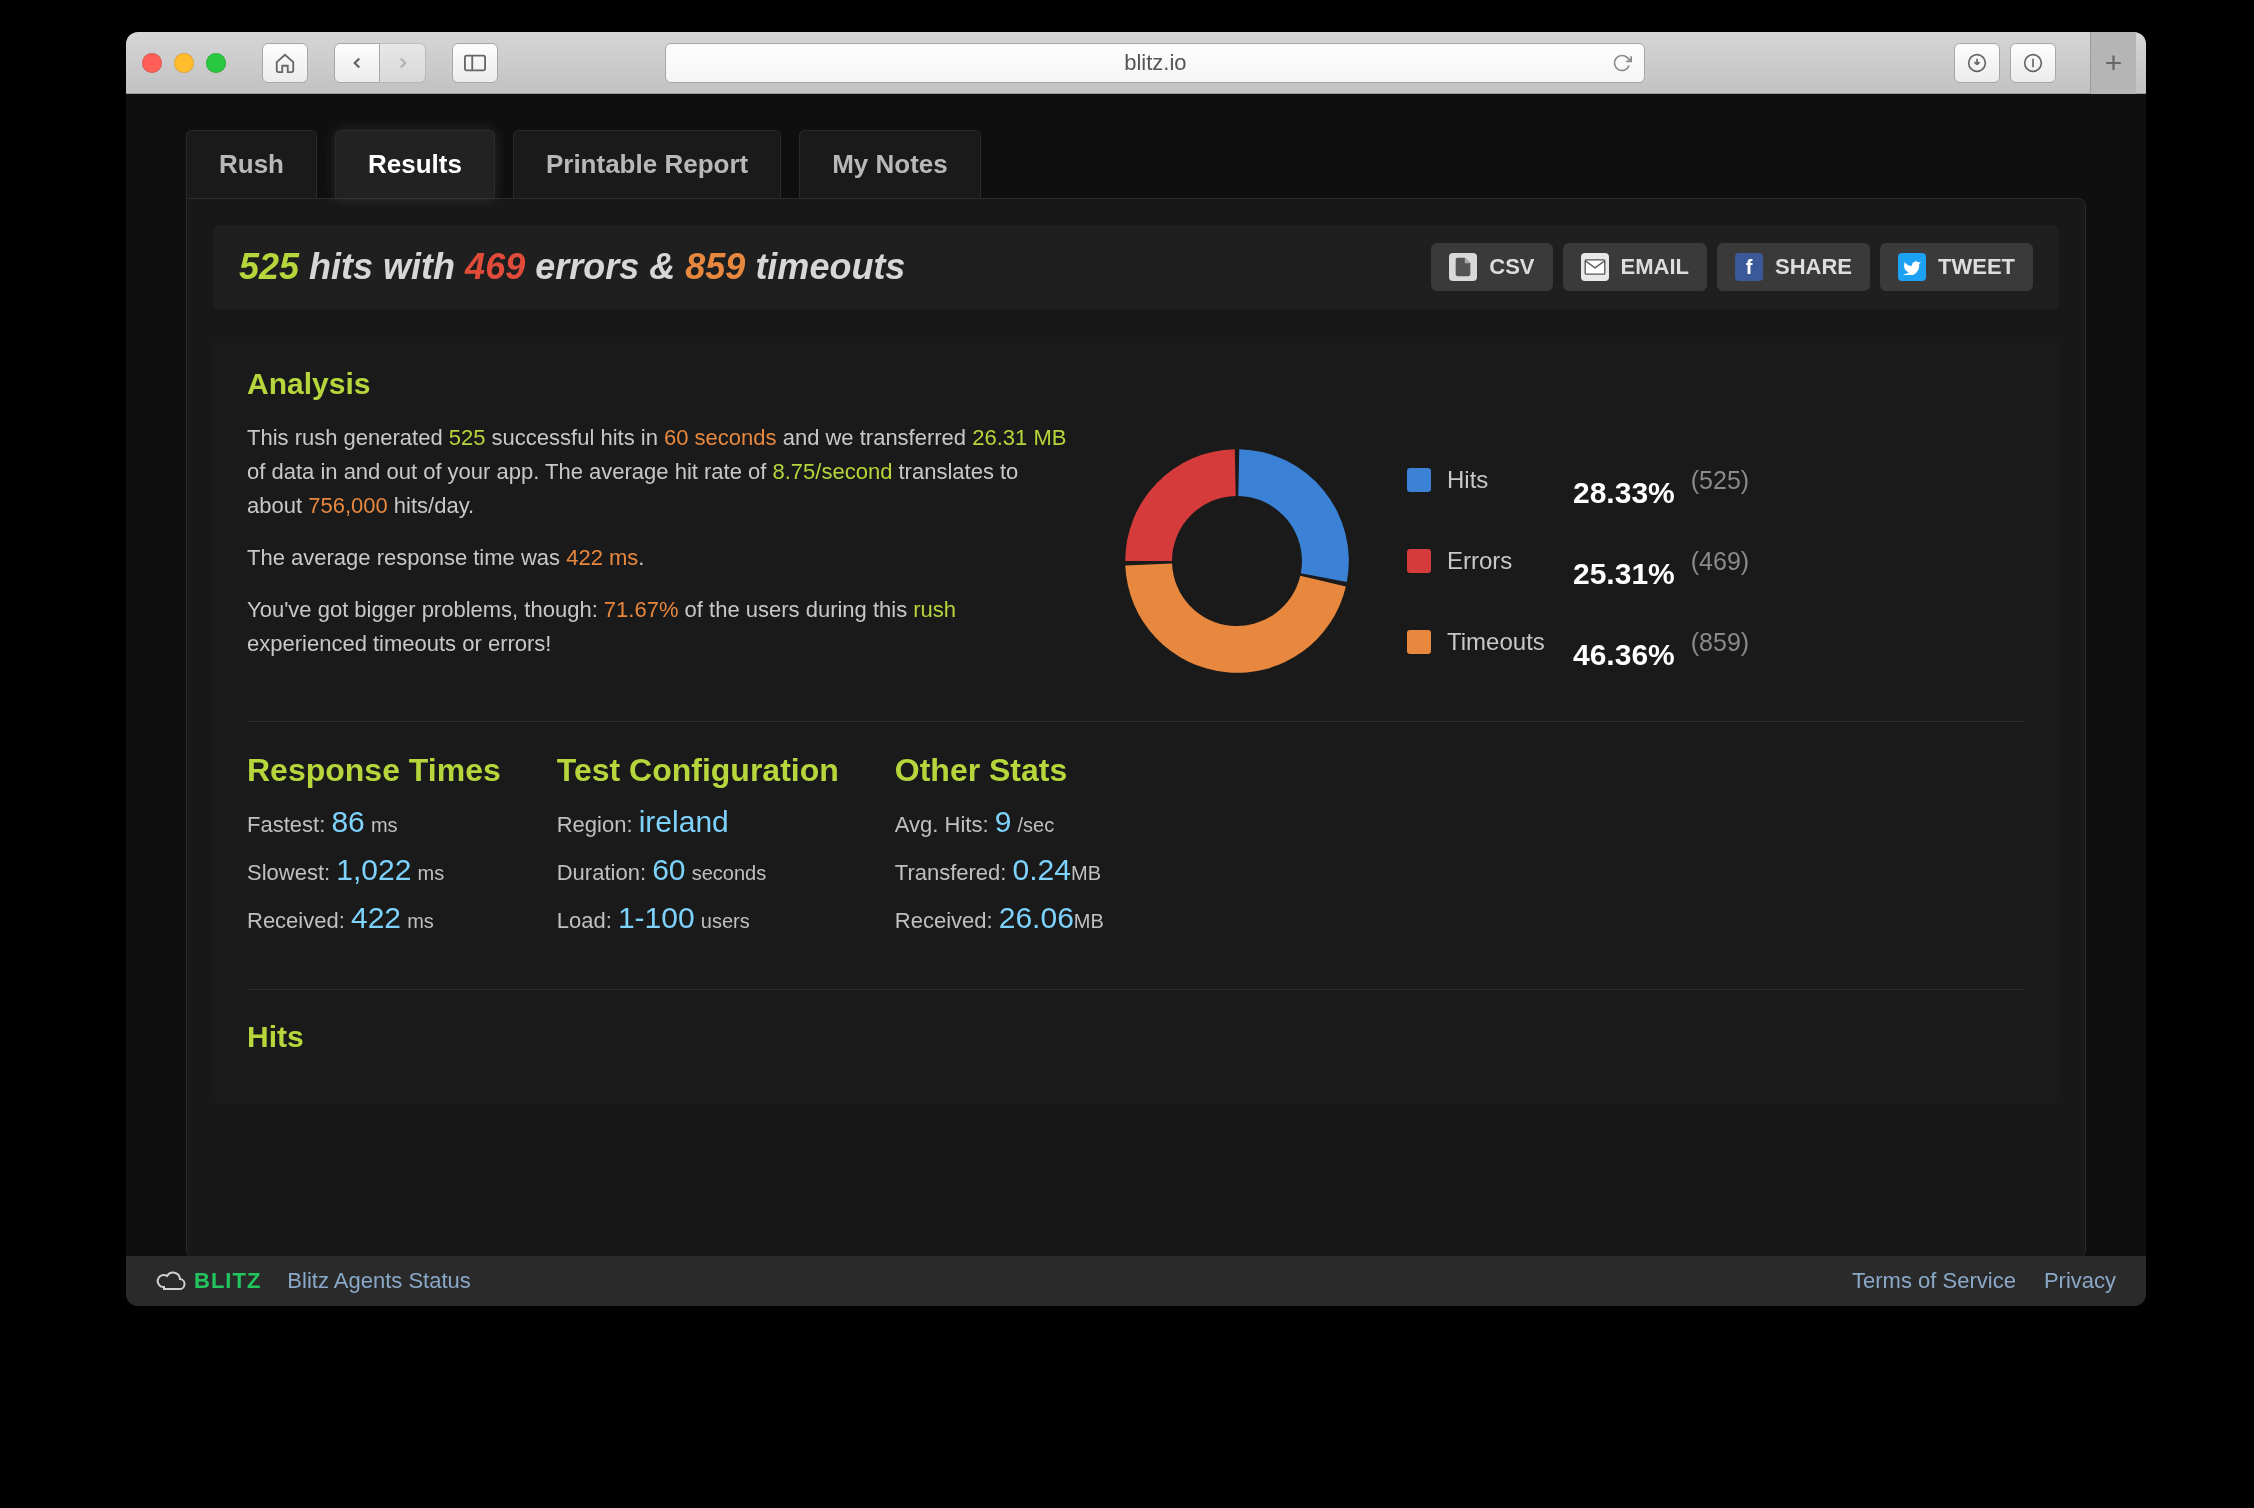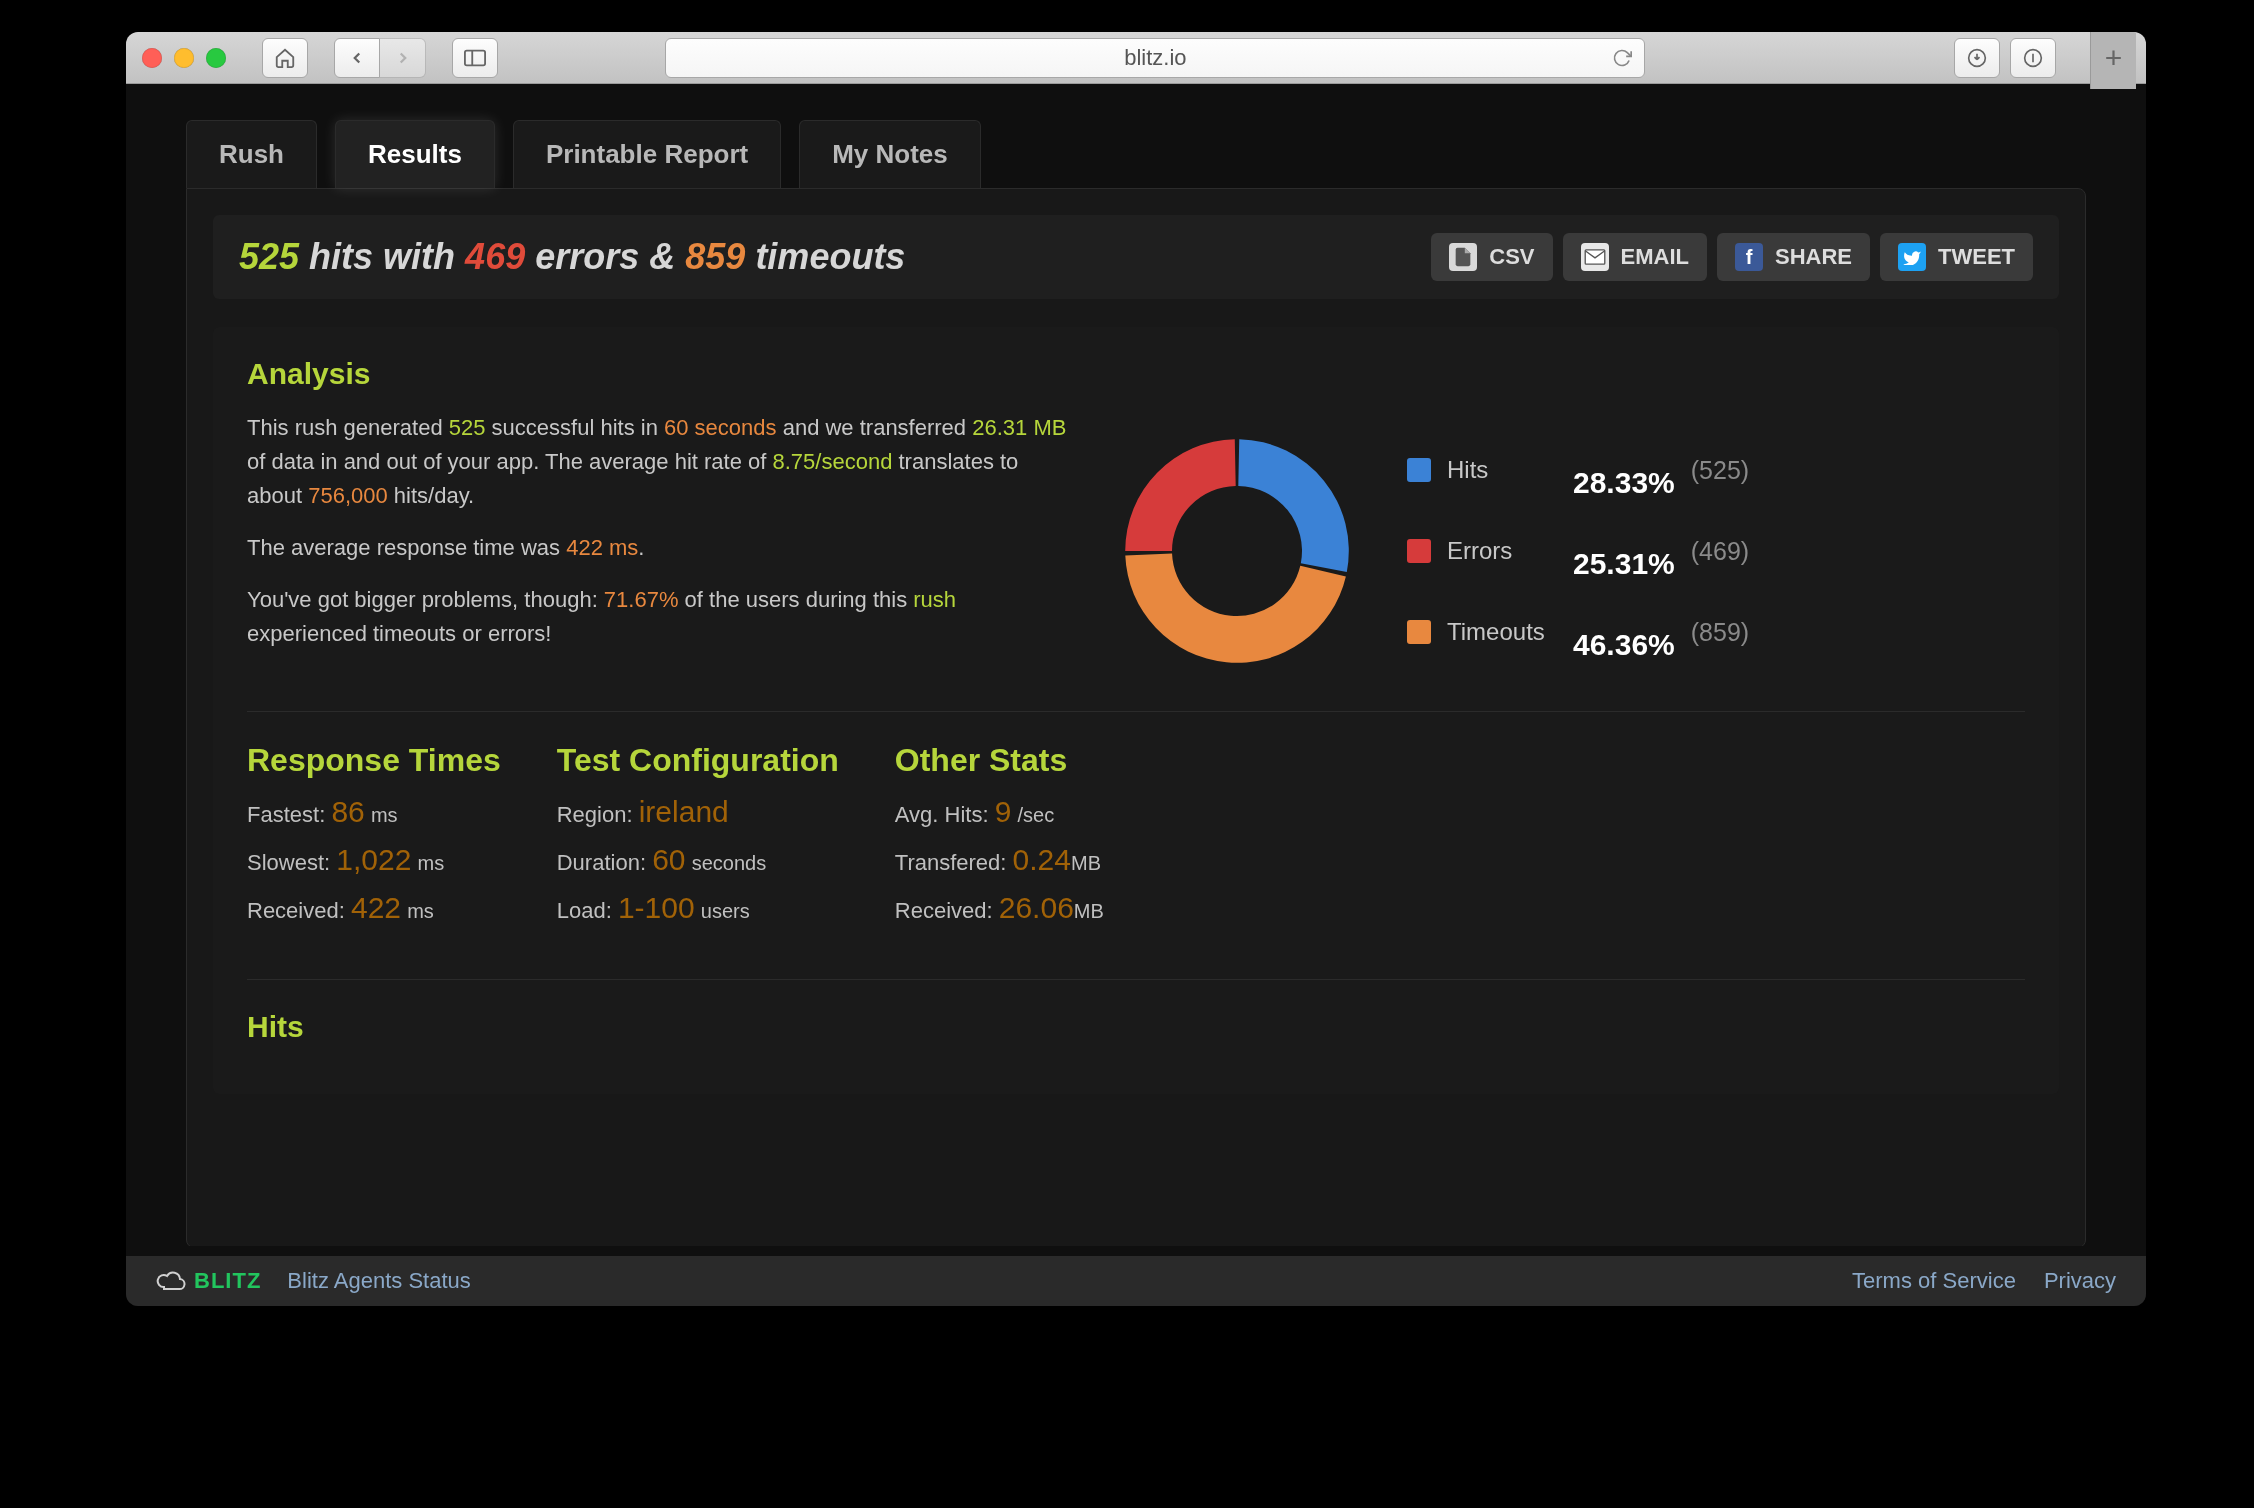--- a/index.html
+++ b/index.html
@@ -16,21 +16,21 @@
     top: 32px;
     width: 2020px;
     height: 1274px;
     background: #0f0f0f;
     border-radius: 12px;
     overflow: hidden;
     box-shadow: 0 20px 60px rgba(0,0,0,0.6);
   }
   
   .chrome {
-    height: 52px;
+    height: 62px;
     background: linear-gradient(#d6d6d6,#c2c2c2);
     display: flex;
     align-items: center;
     padding: 0 10px;
     border-bottom: 1px solid #9a9a9a;
     gap: 26px;
   }
   .traffic { display:flex; gap:12px; margin-left:6px; margin-right:10px;}
   .dot { width:20px; height:20px; border-radius:50%; box-shadow: inset 0 0 1px rgba(0,0,0,.5);}
   .dot.r{background:#ff5f57;}
@@ -113,21 +113,21 @@
   .sw.orange{background:#e8883f;}
   .legrow .lbl{font-size:24px; min-width:110px;}
   .legrow .pct{font-size:30px; color:#fff; font-weight:600;margin-top:25px;}
   .legrow .cnt{font-size:25px; color:#8a8a8a;}
 
   
   .stats{display:flex; gap:56px; margin-top:30px; border-top:1px solid #2b2b2b; padding-top:30px; padding-bottom:30px;}
   .stats-below-border{border-bottom:1px solid #2b2b2b; padding-bottom:40px;}
   .col h3{color:#b6d63b; font-size:32px; font-weight:600; margin-bottom:16px;}
   .stat-line{color:#c0c0c0; font-size:22px; margin-bottom:14px;}
-  .stat-line .big{color:#a16207; font-size:30px;}
+  .stat-line .big{color:#7dd3fc; font-size:30px;}
   .stat-line .unit{color:#c0c0c0; font-size:20px;}
 
   .next-section{margin-top:30px;}
   .next-section h2{color:#b6d63b; font-size:30px; font-weight:600;}
 
   
   .footer{
     position:absolute; bottom:0; left:0; right:0; height:50px;
     background:#2a2a2a; display:flex; align-items:center; padding:0 30px; gap:26px;
     color:#8aa8c8; font-size:22px;

